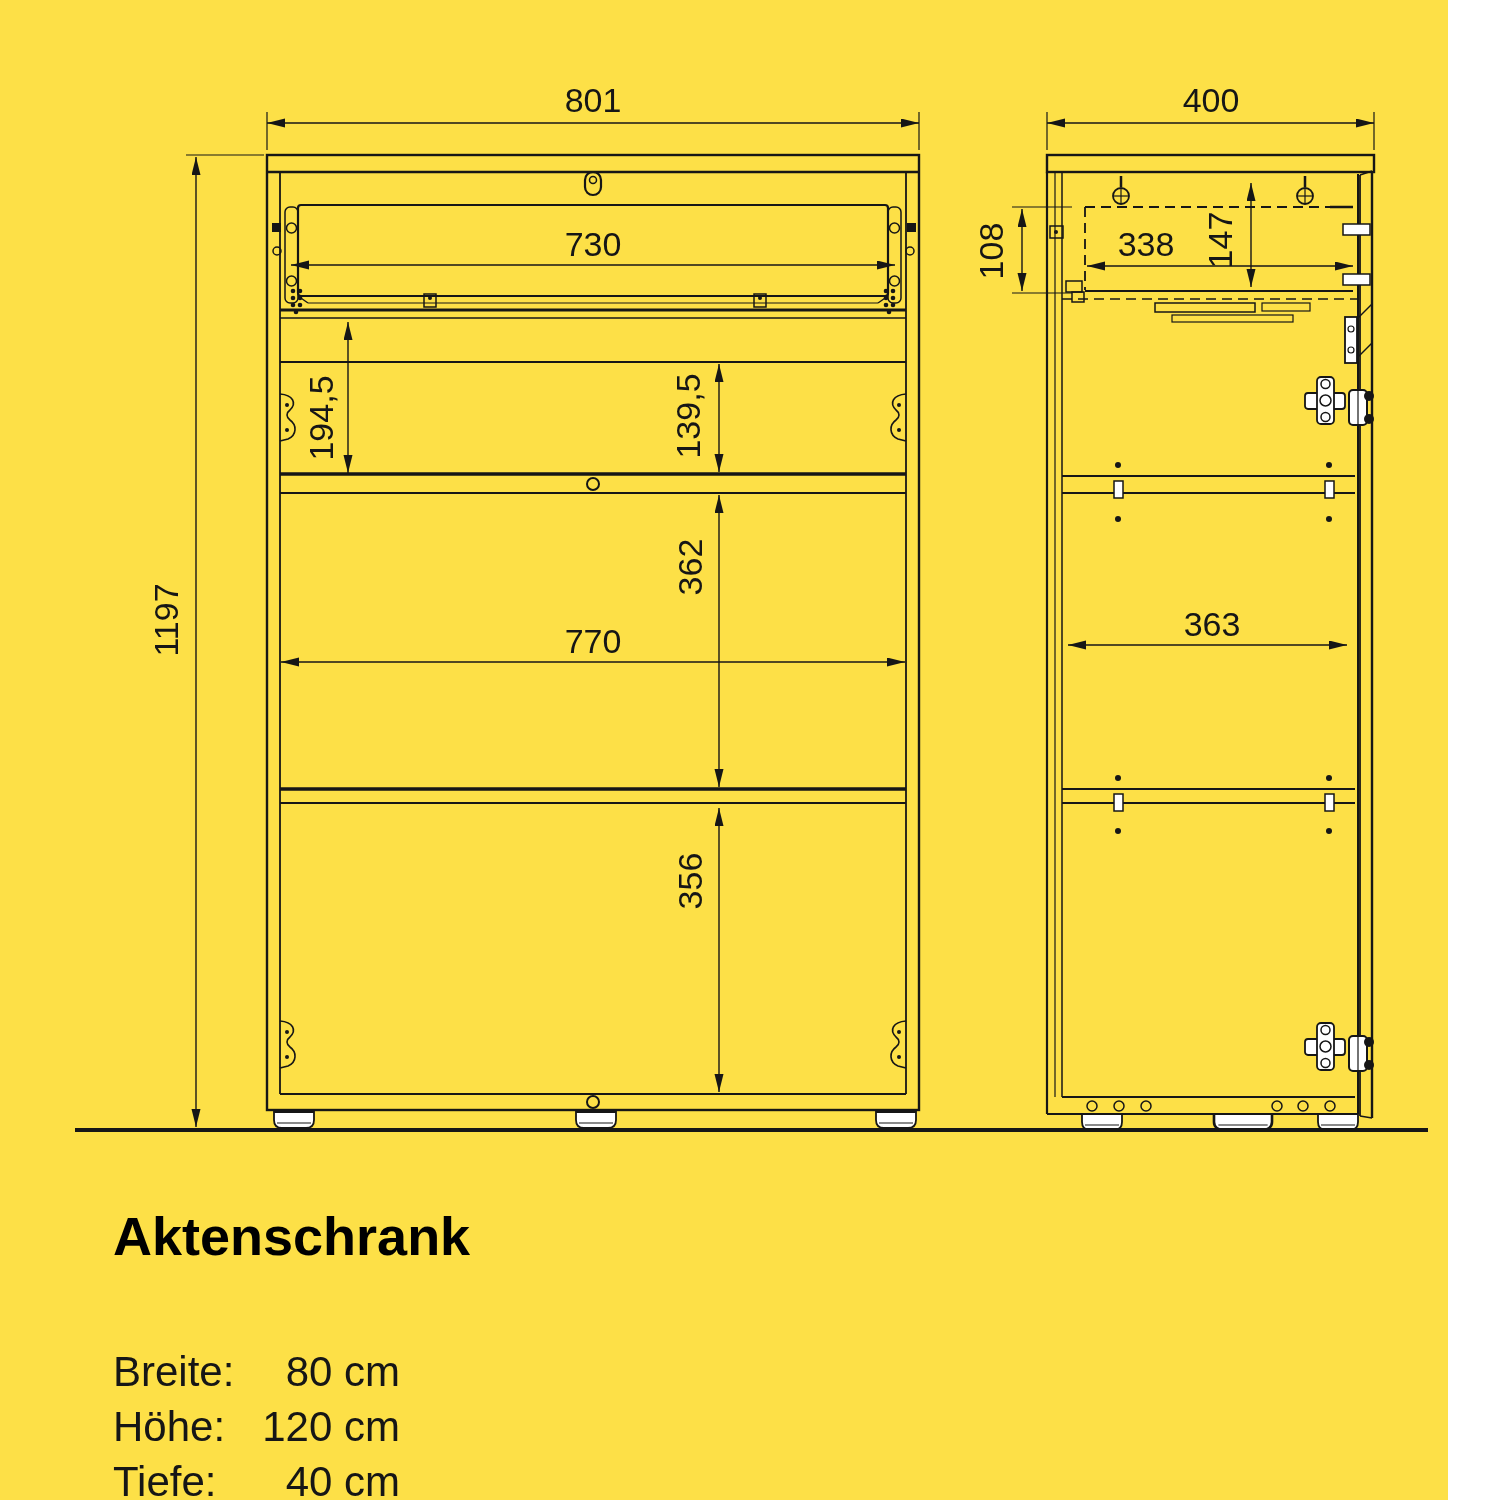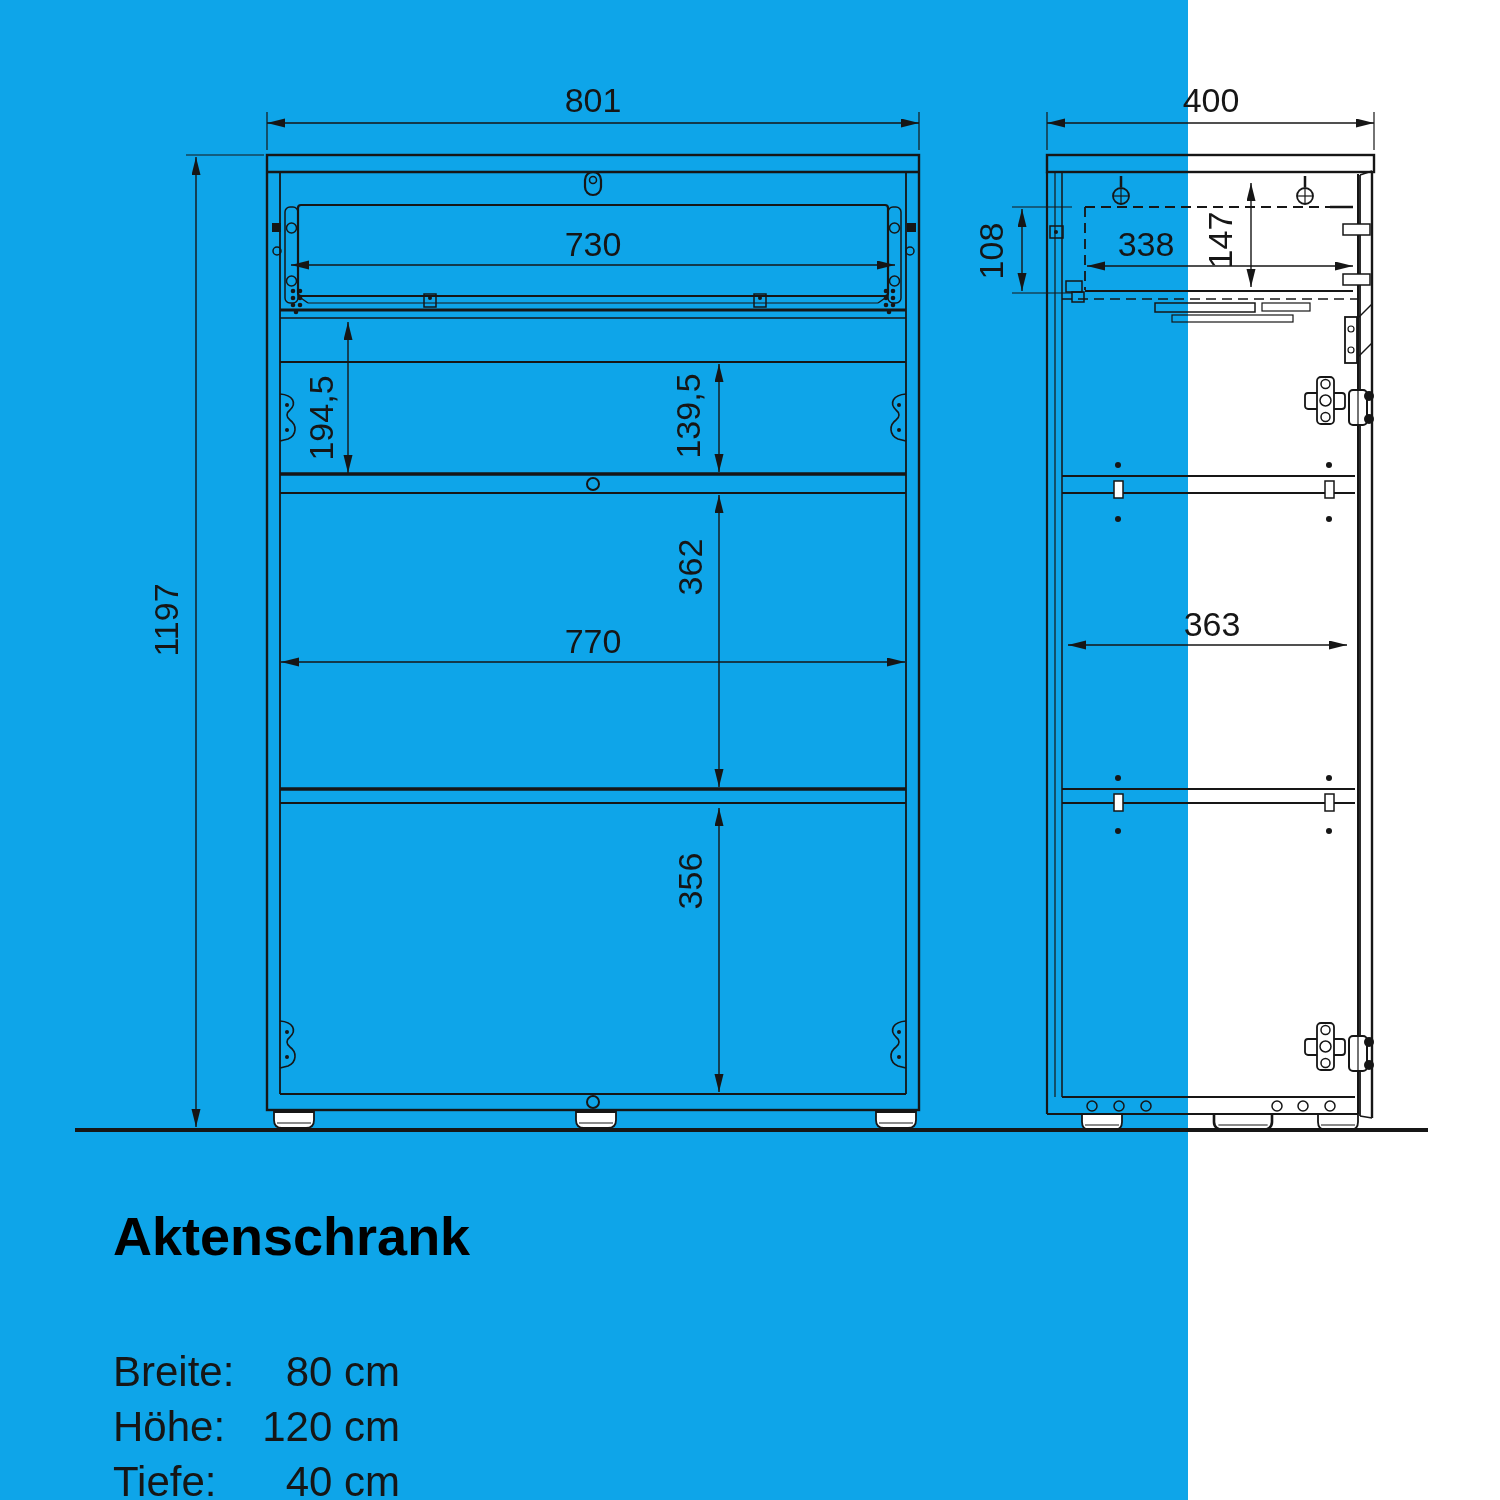--- a/index.html
+++ b/index.html
@@ -1,16 +1,16 @@
 <!DOCTYPE html>
 <html><head>
 <meta charset="utf-8">
 <style>
   html,body{margin:0;padding:0;background:#ffffff;}
-  .page{width:1188px;height:1500px;background:#0ea5e9;position:relative;}
+  .page{width:1448px;height:1500px;background:#fde047;position:relative;}
   svg{display:block;}
   svg text{font-family:"Liberation Sans","DejaVu Sans",sans-serif;fill:#161616;}
   .ln{stroke:#161616;fill:none;}
   .fillb{fill:#161616;stroke:none;}
   .wh{fill:#ffffff;stroke:#161616;}
   .dim{stroke:#161616;fill:none;stroke-width:1.4;marker-start:url(#arr);marker-end:url(#arr);}
   .ext{stroke:#161616;fill:none;stroke-width:1.2;}
   .t{font-size:34px;}
   .mid{text-anchor:middle;}
   .title-t{font-size:54px;font-weight:bold;fill:#000;}

